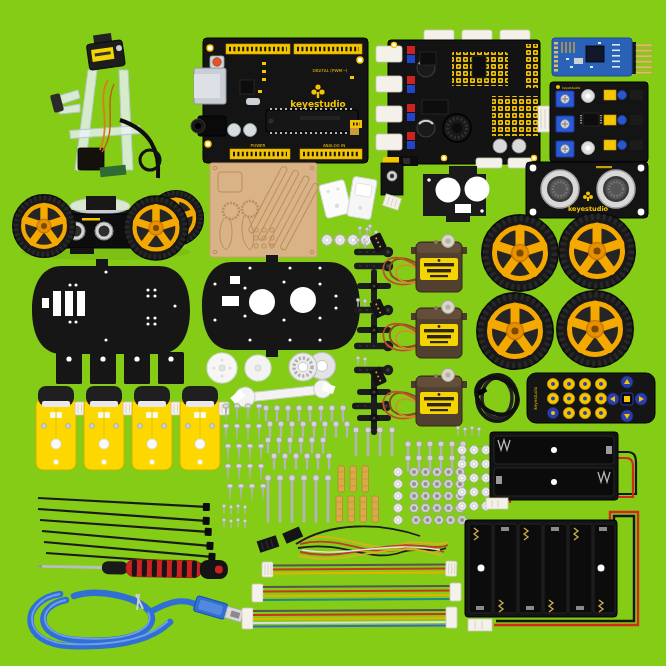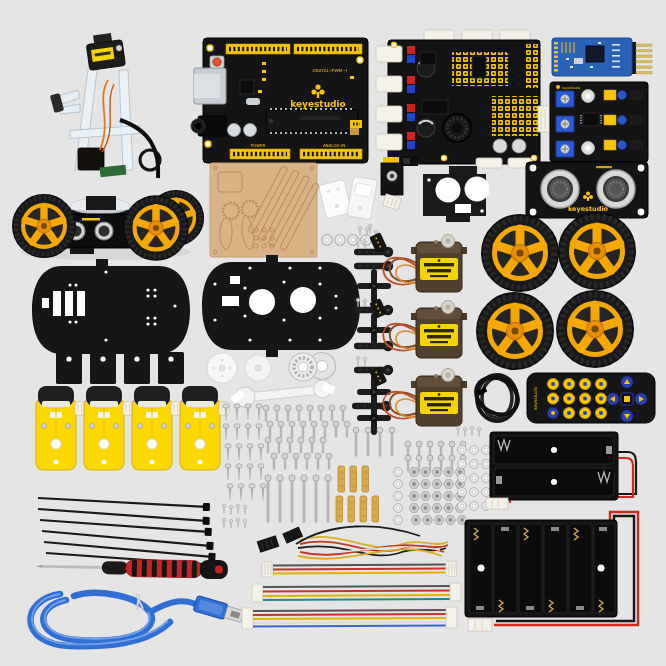--- a/index.html
+++ b/index.html
@@ -1,16 +1,16 @@
 <!DOCTYPE html>
 <html><head>
 <meta charset="utf-8">
 <style>
   html,body{margin:0;padding:0;background:#fff;font-family:"DejaVu Sans",sans-serif;}
-  .stage{position:relative;width:666px;height:666px;background:#e5e5e5;overflow:hidden;}
+  .stage{position:relative;width:666px;height:666px;background:#84cc16;overflow:hidden;}
   svg{display:block;}
   text{font-family:"DejaVu Sans",sans-serif;}
 </style>
 </head>
 <body>
 
 <div class="stage">
 <svg width="666" height="666" viewBox="0 0 666 666" xmlns="http://www.w3.org/2000/svg">
 <defs>
   <pattern id="ypins" width="7" height="7" patternUnits="userSpaceOnUse">

